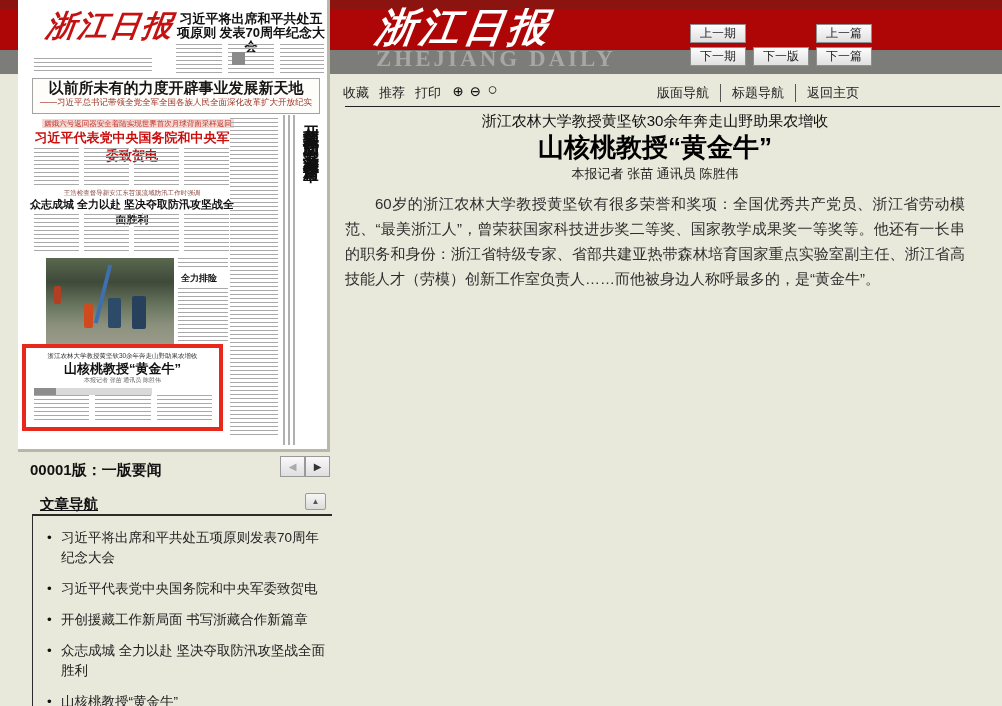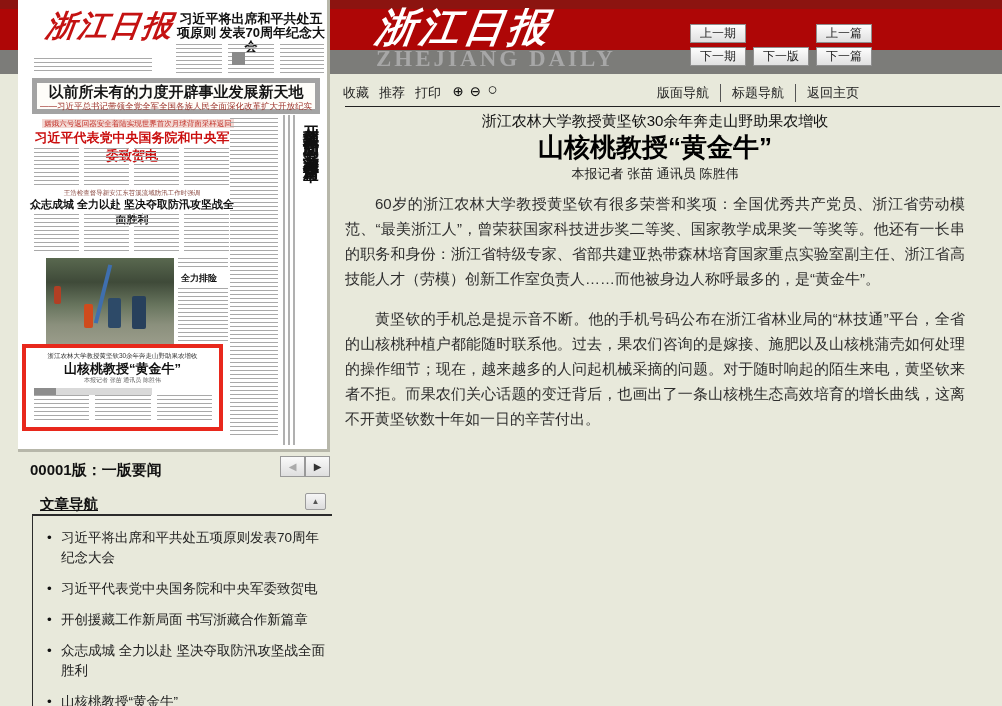--- a/index.html
+++ b/index.html
@@ -64,21 +64,21 @@
   
   .thumb { position:absolute; left:18px; top:0; width:312px; height:452px; background:#fff;
     border-right:3px solid #b7b7aa; border-bottom:3px solid #b7b7aa; z-index:3; overflow:hidden; cursor:pointer; }
   .t-mast { position:absolute; left:28px; top:6px; font-family:"DejaVu Serif", serif;
     font-weight:bold; font-style:italic; font-size:30px; color:#c41212; transform:skewX(-8deg); letter-spacing:2px; }
   .t-tophead { position:absolute; left:158px; top:12px; width:150px; text-align:center;
     font-size:13px; line-height:14px; font-weight:bold; color:#111; }
   .stripe { background:repeating-linear-gradient(to bottom,#a9a9a9 0,#a9a9a9 1.5px,transparent 1.5px,transparent 4px); }
   .vstripe { background:repeating-linear-gradient(to left,#b0b0b0 0,#b0b0b0 1.5px,transparent 1.5px,transparent 5px); }
   .t-box1 { position:absolute; left:14px; top:78px; width:288px; height:36px;
-    border:5px solid #a3a3a3; background:#fefdf9; text-align:center; }
+    border:1px solid #a3a3a3; background:#fefdf9; text-align:center; }
   .t-h1 { font-size:15px; font-weight:bold; color:#151515; line-height:18px; }
   .t-h1sub { font-size:8.5px; color:#9c3028; line-height:10px; }
   .t-kicker2 { position:absolute; left:24px; top:119px; width:192px; text-align:center;
     font-size:7.5px; color:#c2322a; background:#f3d9d4; line-height:9px; }
   .t-h2 { position:absolute; left:12px; top:129px; width:204px; text-align:center;
     font-size:13px; font-weight:bold; color:#ca0f0f; }
   .t-kicker3 { position:absolute; left:36px; top:189px; width:156px; text-align:center;
     font-size:6.5px; color:#8c4a42; line-height:8px; }
   .t-h3 { position:absolute; left:10px; top:197px; width:208px; text-align:center;
     font-size:11px; font-weight:bold; color:#111; }
@@ -136,21 +136,20 @@
     <span>返回主页</span>
   </div>
 </div>
 <div class="tb-rule"></div>
 
 <div class="art-kicker">浙江农林大学教授黄坚钦30余年奔走山野助果农增收</div>
 <div class="art-title">山核桃教授“黄金牛”</div>
 <div class="art-byline">本报记者 张苗 通讯员 陈胜伟</div>
 <div class="art-body">
   <p>60岁的浙江农林大学教授黄坚钦有很多荣誉和奖项：全国优秀共产党员、浙江省劳动模范、“最美浙江人”，曾荣获国家科技进步奖二等奖、国家教学成果奖一等奖等。他还有一长串的职务和身份：浙江省特级专家、省部共建亚热带森林培育国家重点实验室副主任、浙江省高技能人才（劳模）创新工作室负责人……而他被身边人称呼最多的，是“黄金牛”。</p>
-  <p>黄坚钦的手机总是提示音不断。他的手机号码公布在浙江省林业局的“林技通”平台，全省的山核桃种植户都能随时联系他。过去，果农们咨询的是嫁接、施肥以及山核桃蒲壳如何处理的操作细节；现在，越来越多的人问起机械采摘的问题。对于随时响起的陌生来电，黄坚钦来者不拒。而果农们关心话题的变迁背后，也画出了一条山核桃生态高效培育的增长曲线，这离不开黄坚钦数十年如一日的辛苦付出。</p>
 </div>
 
 <div class="page-label">00001版：一版要闻</div>
 <div class="pager">
   <div class="pbtn dis">◀</div>
   <div class="pbtn en">▶</div>
 </div>
 <div class="nav-title">文章导航</div>
 <div class="collapse-btn">▲</div>
 <div class="nav-box">

